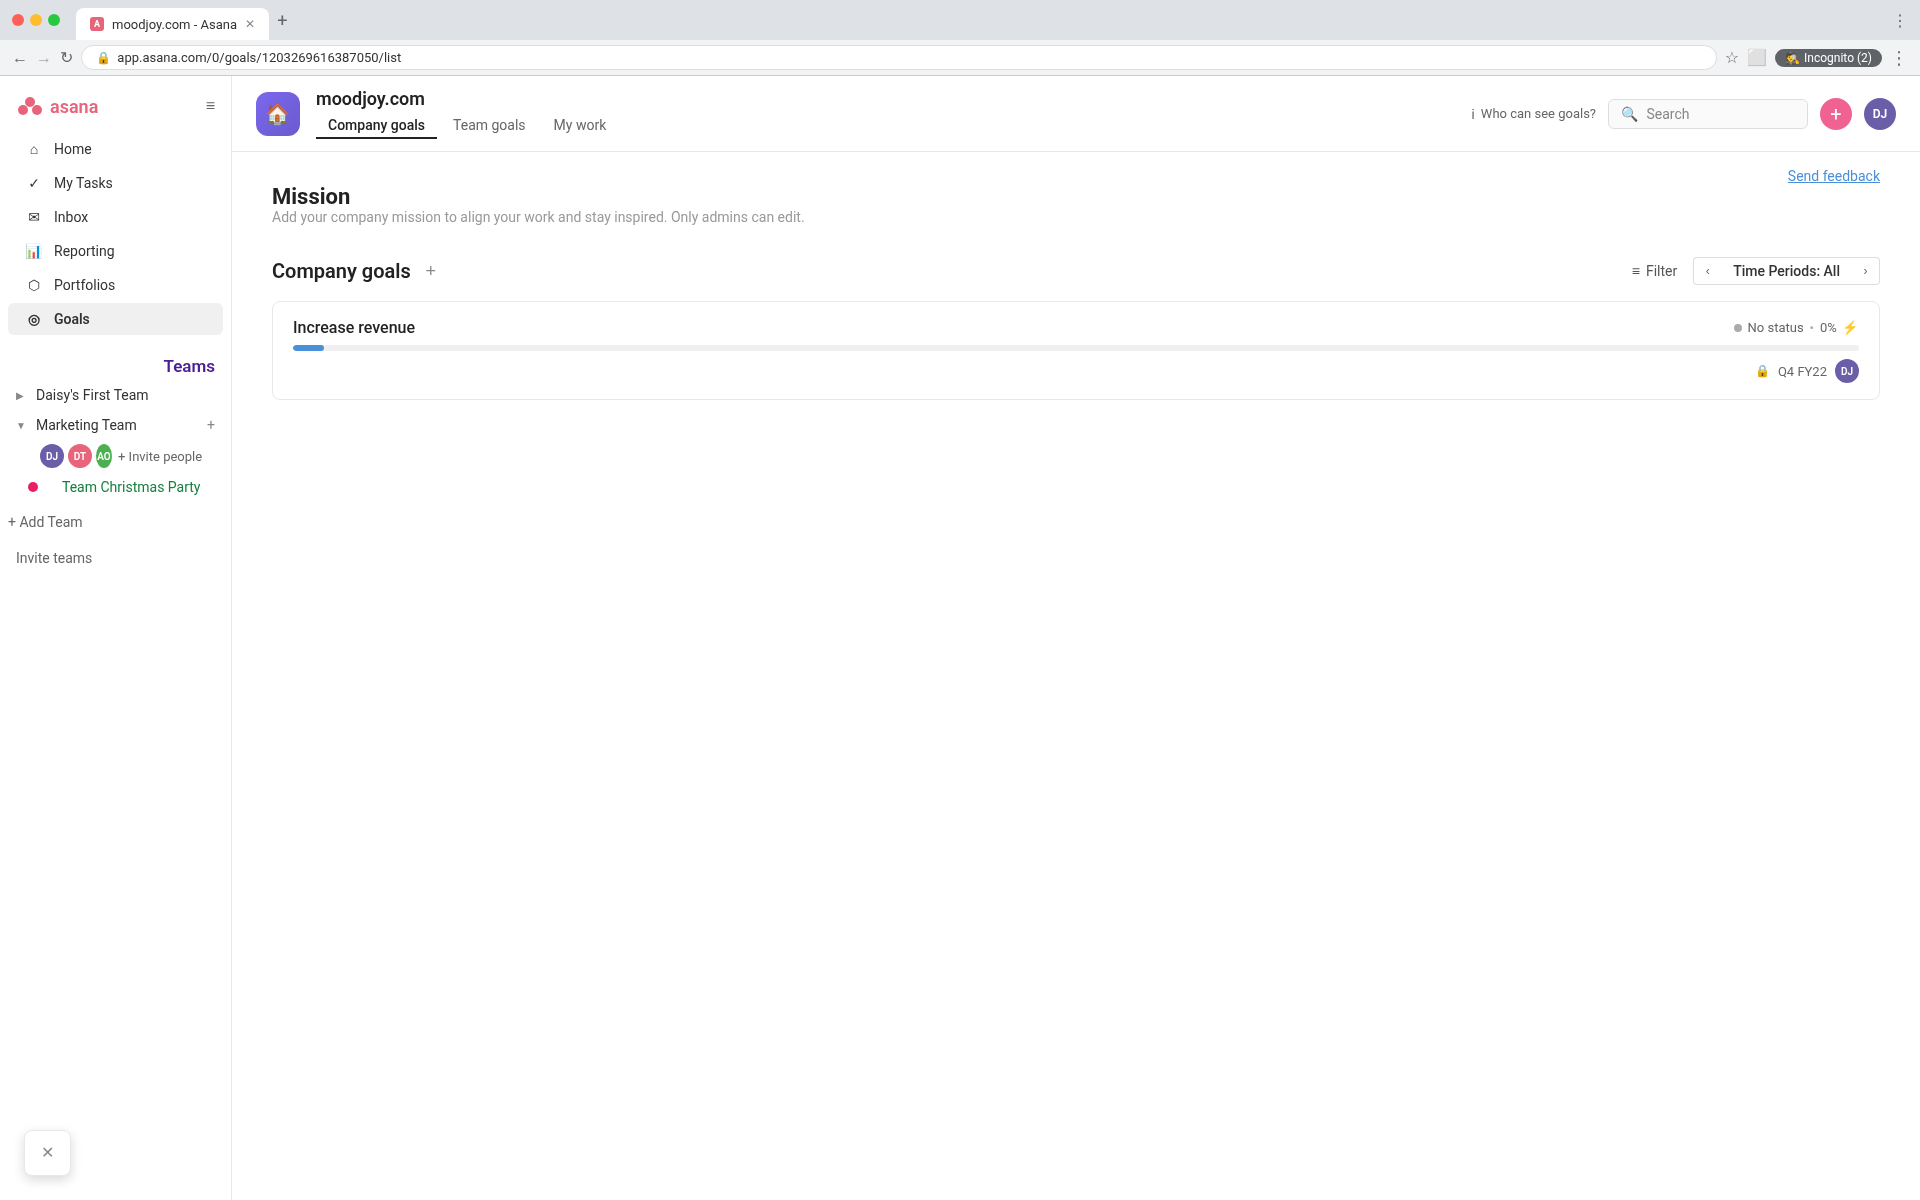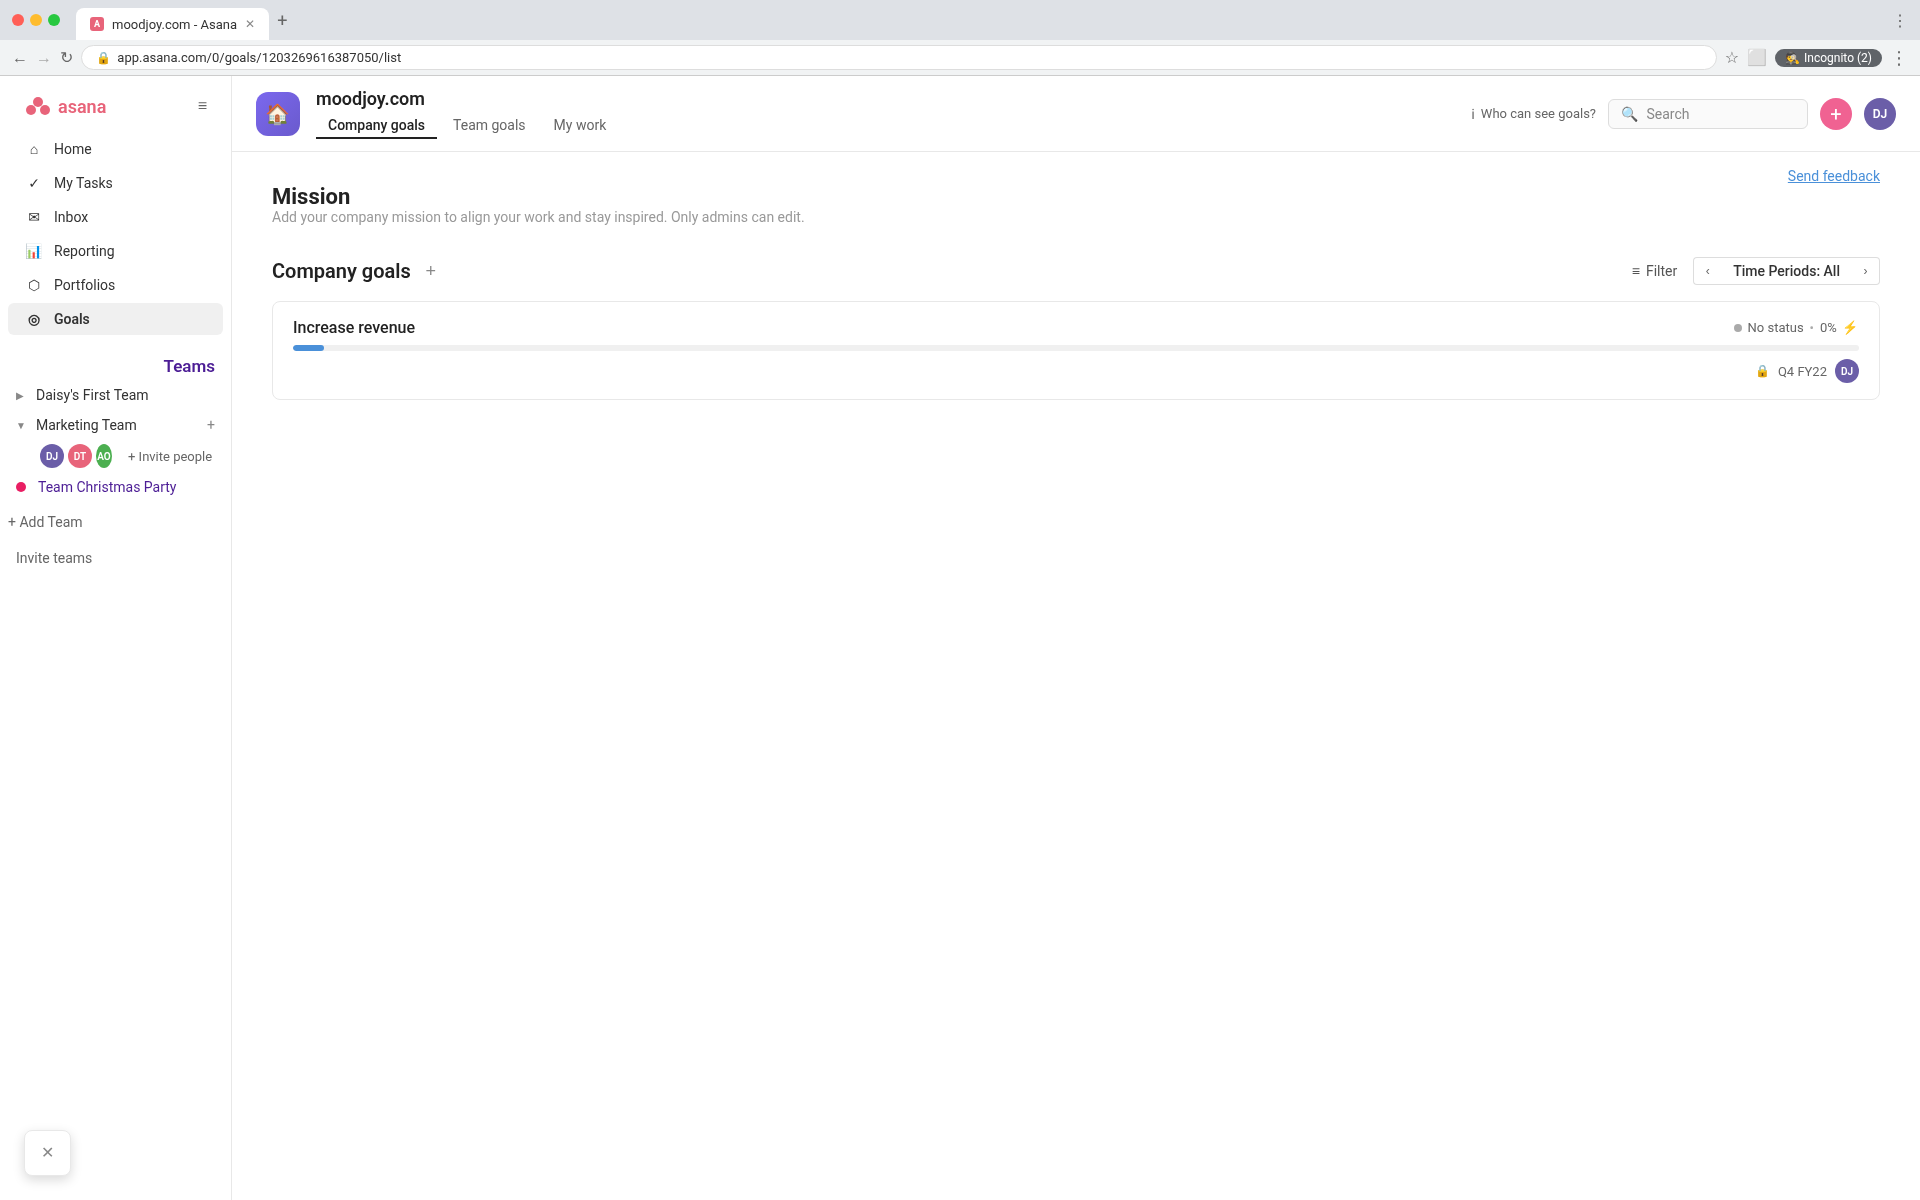--- a/index.html
+++ b/index.html
@@ -39,21 +39,21 @@
     <span>🕵</span>
     <span>Incognito (2)</span>
   </div>
   <span style="color:#666;font-size:18px;cursor:pointer;">⋮</span>
 </div>
 
 <div style="display:flex; height:calc(1200px - 76px); overflow:hidden;">
 
   <div style="width:232px; background:#fff; border-right:1px solid #e8e8e8; display:flex; flex-direction:column; padding:8px 0; overflow-y:auto; flex-shrink:0;">
 
-    <div style="display:flex; align-items:center; justify-content:space-between; padding:8px 24px; margin-bottom:4px;gap:34px;">
+    <div style="display:flex; align-items:center; justify-content:space-between; padding:8px 16px; margin-bottom:4px;gap:34px;">
       <div style="display:flex; align-items:center; gap:6px;">
         <svg width="28" height="28" viewBox="0 0 28 28">
           <circle cx="14" cy="10" r="5" fill="#e8647a"></circle>
           <circle cx="7" cy="18" r="5" fill="#e8647a"></circle>
           <circle cx="21" cy="18" r="5" fill="#e8647a"></circle>
         </svg>
         <span style="font-size:18px; font-weight:600; color:#e8647a;">asana</span>
       </div>
       <button style="background:none;border:none;cursor:pointer;color:#666;font-size:16px;">≡</button>
     </div>
@@ -96,26 +96,26 @@
       <div style="display:flex; align-items:center; gap:8px; padding:7px 16px; font-size:14px; color:#333; cursor:pointer;">
         <span style="color:#888; font-size:10px; width:12px;">▼</span>
         <span>Marketing Team</span>
         <span style="margin-left:auto; color:#888; font-size:14px;">+</span>
       </div>
 
       <div style="padding:4px 16px 4px 40px; display:flex; align-items:center; gap:4px;">
         <div style="width:24px;height:24px;border-radius:50%;background:#6b5ea8;display:flex;align-items:center;justify-content:center;font-size:10px;font-weight:600;color:white;">DJ</div>
         <div style="width:24px;height:24px;border-radius:50%;background:#e8647a;display:flex;align-items:center;justify-content:center;font-size:10px;font-weight:600;color:white;">DT</div>
         <div style="width:16px;height:24px;border-radius:50%;background:#4CAF50;display:flex;align-items:center;justify-content:center;font-size:10px;font-weight:600;color:white;">AO</div>
-        <div style="display:flex; align-items:flex-start; gap:4px; font-size:13px; color:#666; cursor:pointer; margin-left:12px;">
+        <div style="display:flex; align-items:flex-start; gap:4px; font-size:13px; color:#666; cursor:pointer; margin-left:2px;">
           <span>+ Invite people</span>
         </div>
       </div>
 
-      <div style="display:flex; align-items:center; gap:12px; padding:7px 16px; font-size:14px; color:#4c1d95; cursor:pointer;">
+      <div style="display:flex; align-items:center; gap:24px; padding:7px 28px; font-size:14px; color:#15803d; cursor:pointer;">
         <div style="width:10px;height:10px;border-radius:50%;background:#e91e63; flex-shrink:0;"></div>
         <span>Team Christmas Party</span>
       </div>
 
     </div>
 
     <div style="display:flex; align-items:center; gap:6px; padding:8px 8px; font-size:14px; color:#666; cursor:pointer; margin-top:4px;">
       <span>+ Add Team</span>
     </div>
 

